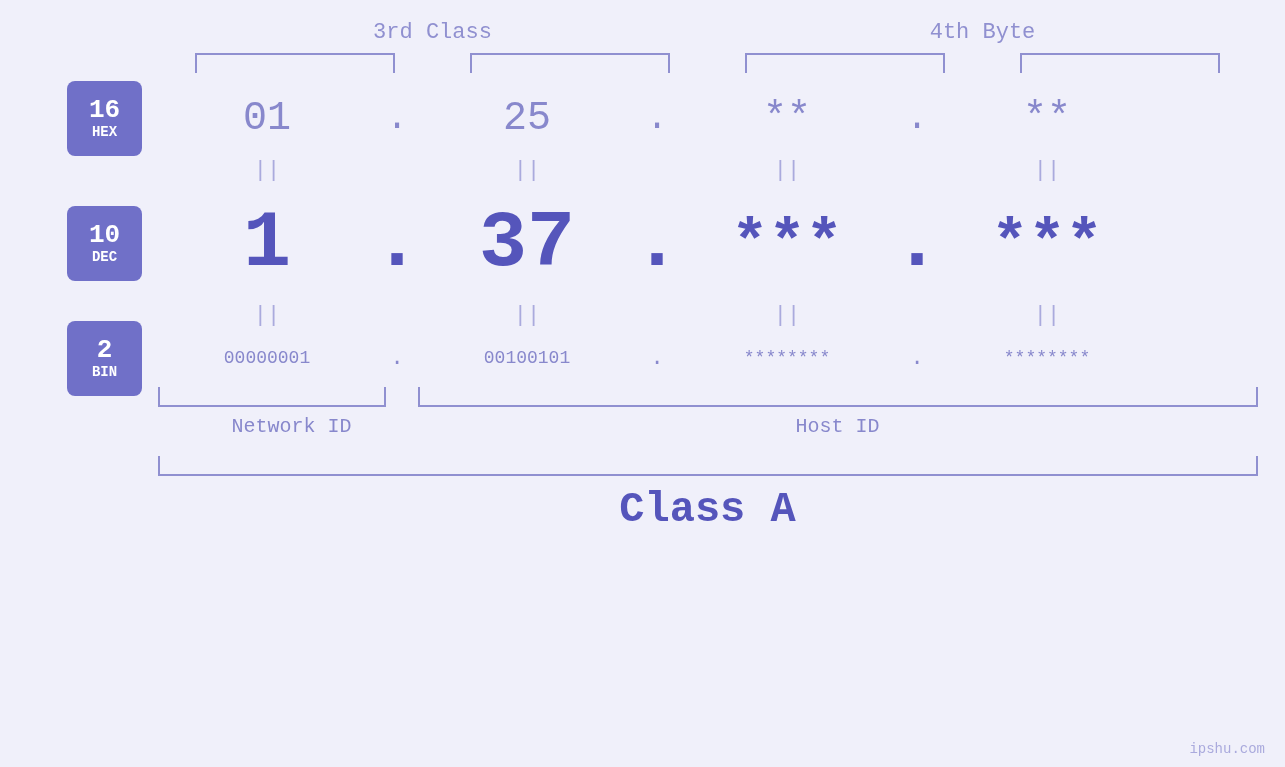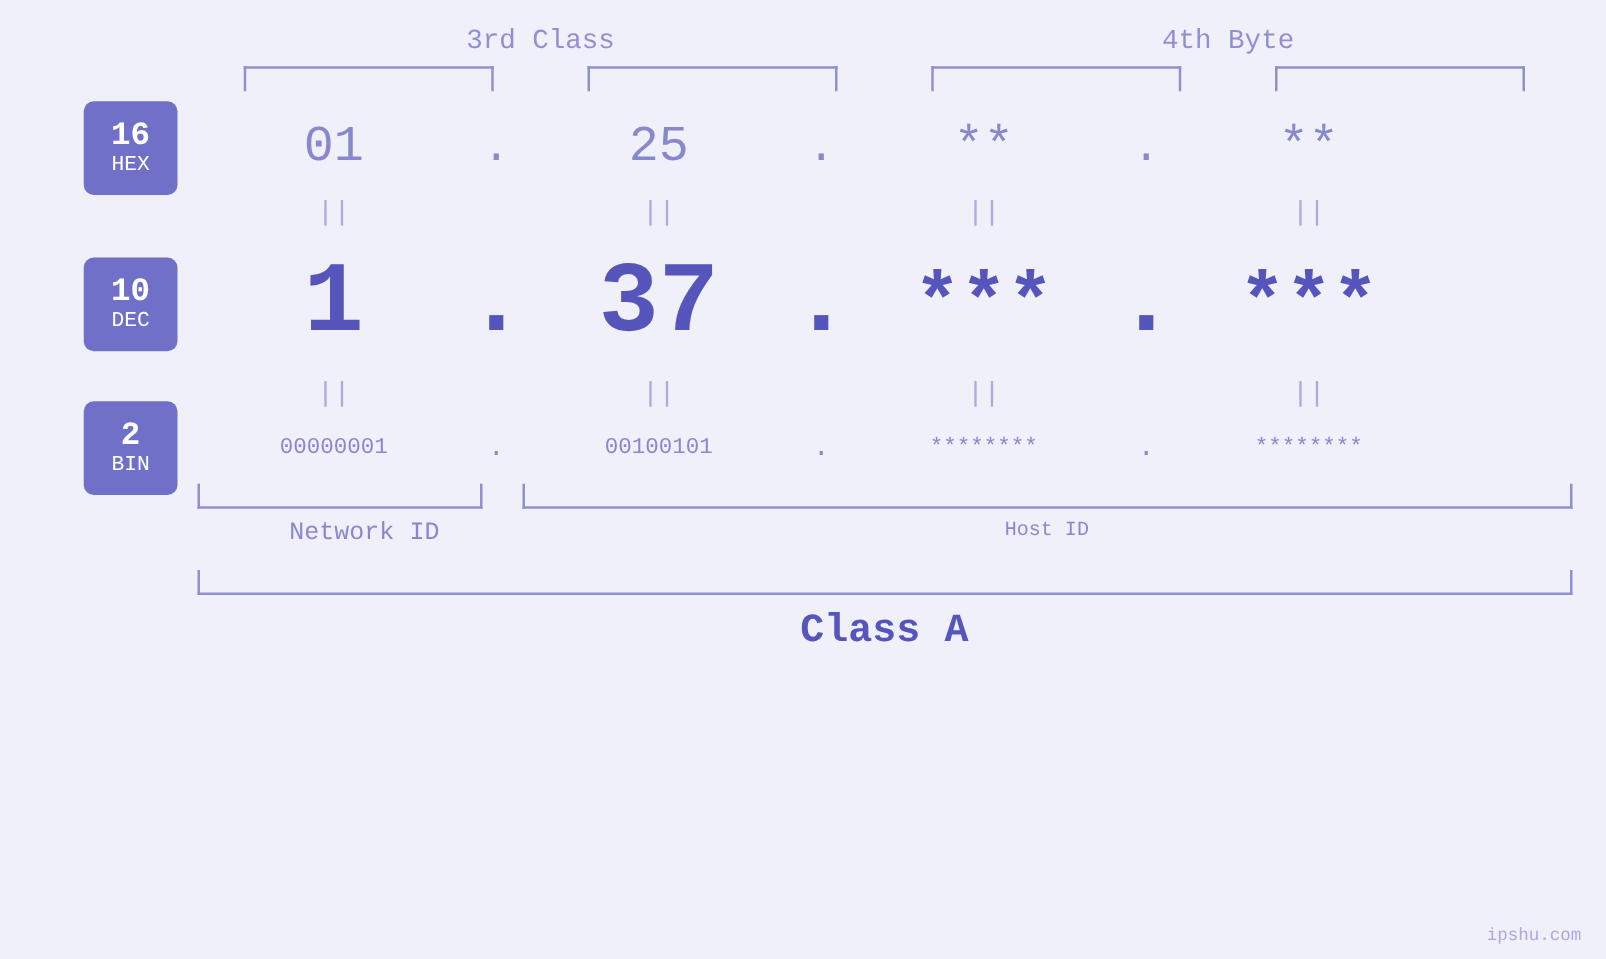--- a/index.html
+++ b/index.html
@@ -72,22 +72,22 @@
       font-family: 'Courier New', Courier, monospace;
     }
 
     .badge-number {
       font-size: 26px;
       font-weight: bold;
       line-height: 1.1;
     }
 
     .badge-label {
-      font-size: 17px;
-      font-weight: normal;
+      font-size: 14px;
+      font-weight: bold;
     }
 
     
     .watermark {
       position: absolute;
       bottom: 10px;
       right: 20px;
       color: #aaaadd;
       font-size: 14px;
       font-family: 'Courier New', Courier, monospace;
@@ -315,28 +315,28 @@
 
       <div style="flex:1;height:20px;border-left:2px solid #9090d0;border-bottom:2px solid #9090d0;border-right:2px solid #9090d0;"></div>
     </div>
 
     <div style="display:flex;width:1100px;margin-top:8px;">
       <div style="width:228px;text-align:center;">
         <span style="color:#8888cc;font-size:20px;font-family:'Courier New',Courier,monospace;margin-left:40px;">Network ID</span>
       </div>
       <div style="width:32px;"></div>
       <div style="flex:1;text-align:center;">
-        <span style="color:#8888cc;font-size:16px;font-family:'Courier New',Courier,monospace;">Host ID</span>
+        <span style="color:#8888cc;font-size:20px;font-family:'Courier New',Courier,monospace;">Host ID</span>
       </div>
     </div>
 
     <div style="width:1100px;height:20px;border-left:2px solid #9090d0;border-bottom:2px solid #9090d0;border-right:2px solid #9090d0;margin-top:18px;"></div>
 
     <div style="width:1100px;text-align:center;margin-top:10px;">
-      <span style="color:#5555bb;font-size:32px;font-family:'Courier New',Courier,monospace;font-weight:bold;">Class A</span>
+      <span style="color:#5555bb;font-size:42px;font-family:'Courier New',Courier,monospace;font-weight:bold;">Class A</span>
     </div>
 
   </div>
 
   <div class="watermark">
     <span>ipshu.com</span>
   </div>
 
 </div>
 

